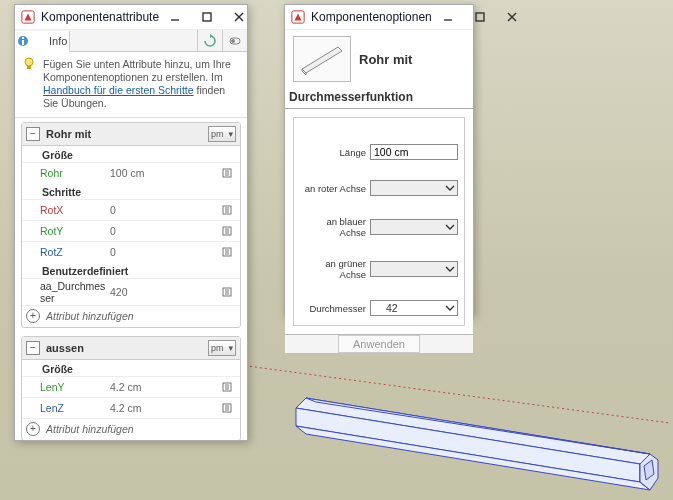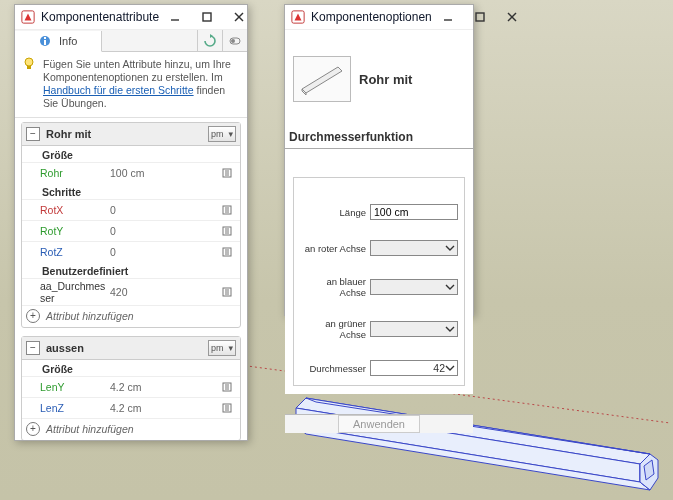--- a/index.html
+++ b/index.html
@@ -91,22 +91,22 @@
   }
   .attr-toolbar {
     display: flex;
     align-items: stretch;
     border-bottom: 1px solid #ccc;
     background: #f4f4f4;
   }
   .tab {
     display: flex;
     align-items: center;
-    gap: 8px;
-    padding: 4px 24px;
+    gap: 20px;
+    padding: 4px 2px;
     border-right: 1px solid #ccc;
     font-size: 11px;
     color: #444;
   }
   .tab.active {
     background: #fff;
     border-bottom: 1px solid #fff;
     position: relative;
     top: 1px;
   }
@@ -208,21 +208,20 @@
     display:flex;align-items:center;justify-content:center;
     font-size:10px;color:#555;font-style:normal;
   }
 
   
   .opt-win {
     left: 284px;
     top: 4px;
     width: 188px;
     height: 310px;
-    gap: 20px;
   }
   .opt-header {
     display: flex;
     align-items: center;
     gap: 8px;
     padding: 6px 8px;
   }
   .thumb {
     width: 56px; height: 44px;
     border: 1px solid #bbb;
@@ -587,21 +586,21 @@
         <div class="opt-row">
           <label>an grüner Achse</label>
           <div class="select-look">
             <svg width="10" height="10">
                 <path d="M1 3 L5 7 L9 3" fill="none" stroke="#333" stroke-width="1.4"></path>
               </svg>
           </div>
         </div>
         <div class="opt-row">
           <label>Durchmesser</label>
-          <div class="select-look" style="padding-left:15px;background:#fff">
+          <div class="select-look" style="justify-content:space-between;padding-left:15px;background:#fff">
             <span style="font-size:10.5px;color:#333">42</span>
             <svg width="10" height="10">
                 <path d="M1 3 L5 7 L9 3" fill="none" stroke="#333" stroke-width="1.4"></path>
               </svg>
           </div>
         </div>
       </div>
     </div>
 
     <div class="opt-footer">

